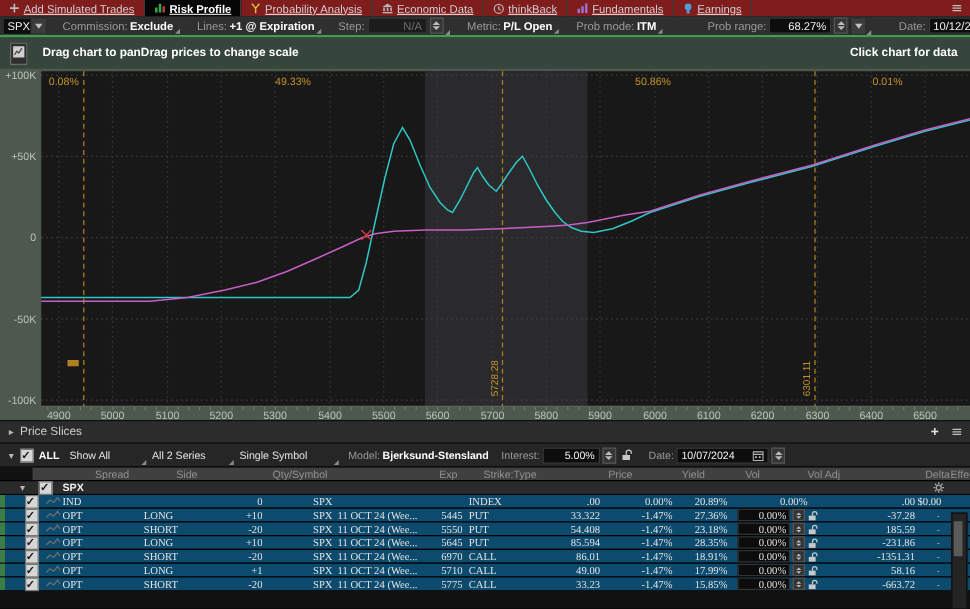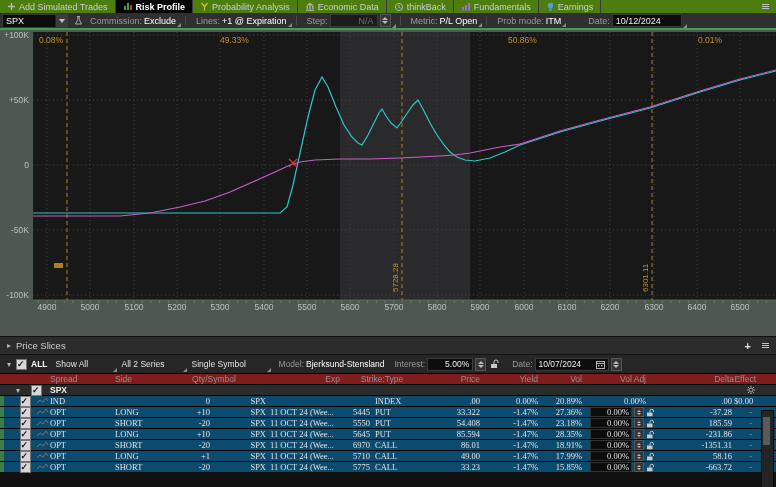--- a/index.html
+++ b/index.html
@@ -1,29 +1,29 @@
 <!DOCTYPE html>
 <html><head>
 <meta charset="utf-8">
 <style>
   html,body{margin:0;padding:0;background:#000;}
   .app{position:relative;width:776px;height:487px;overflow:hidden;background:#111;
        font-family:"Liberation Sans",sans-serif;color:#ddd;-webkit-font-smoothing:none;}
   svg{display:block;}
 
   
-  .tabs{display:flex;align-items:center;height:13px;background:#4d7c0f;font-size:9px;color:#cfcfcf;}
+  .tabs{display:flex;align-items:center;height:13px;background:#7f1d1d;font-size:9px;color:#cfcfcf;text-decoration:underline;}
   .tab{display:flex;align-items:center;gap:3px;padding:0 7px;height:13px;border-right:1px solid #3a3a3a;cursor:default;white-space:nowrap;}
   .tab.active{background:#060606;color:#fff;font-weight:bold;}
   .menu-btn{margin-left:auto;margin-right:6px;display:flex;align-items:center;}
 
   
   .bar2{display:flex;align-items:center;height:15px;background:#2f2f2f;font-size:9px;white-space:nowrap;}
   .lbl{color:#9a9a9a;margin:0 2px 0 7px;}
-  .val{color:#fff;font-weight:normal;}
+  .val{color:#fff;font-weight:bold;}
   .sep{width:1px;height:9px;background:#4a4a4a;margin:0 3px;}
   .grp{position:relative;display:flex;align-items:center;padding-right:6px;}
   .fold::after{content:"";position:absolute;right:1px;bottom:-1px;border-left:4px solid transparent;border-bottom:4px solid #8a8a8a;}
   .inp{display:inline-flex;align-items:center;background:#0d0d0d;border:1px solid #3a3a3a;height:11px;padding:0 3px;color:#eee;}
   .inp.dis{color:#6e6e6e;background:#1c1c1c;}
   .combo{display:flex;align-items:center;margin-left:2px;width:64px;height:12px;background:#0d0d0d;border:1px solid #3a3a3a;}
   .combo .txt{flex:1;padding-left:3px;color:#f2f2f2;}
   .ddb{width:11px;height:12px;background:#3c3c3c;border-left:1px solid #222;display:flex;align-items:center;justify-content:center;}
   .tri-d{border-left:3px solid transparent;border-right:3px solid transparent;border-top:4px solid #c2c2c2;}
   .st{display:inline-flex;flex-direction:column;align-items:center;justify-content:center;gap:1px;width:9px;height:11px;background:#353535;border:1px solid #555;margin-left:2px;}
@@ -54,21 +54,21 @@
 
   
   .filter{display:flex;align-items:center;height:18px;background:#262626;font-size:8.5px;border-top:1px solid #111;white-space:nowrap;}
   .cb{position:relative;display:inline-block;width:9px;height:9px;background:#d6d6d6;border:1px solid #777;}
   .cb::after{content:"✓";position:absolute;left:0px;top:-1px;font-size:9px;color:#151515;font-weight:bold;}
   .dropbox{position:relative;display:flex;align-items:center;height:14px;padding:0 4px;color:#e2e2e2;}
   .allb{font-weight:bold;color:#fff;margin:0 4px;}
 
   
   .grid{display:grid;grid-template-columns:4px 10px 22px 14px 65px 47px 48px 56px 74px 30px 54px 56px 58px 44px 76px 76px 24px 18px;align-items:center;}
-  .thead{height:10px;background:#7f1d1d;font-size:8.5px;color:#909090;border-top:1px solid #000;}
+  .thead{height:10px;background:#404040;font-size:8.5px;color:#909090;border-top:1px solid #000;margin-left:26px;}
   .thead .c{line-height:10px;}
   .group{position:relative;display:flex;align-items:center;height:10px;background:#2b2b2b;font-size:8.5px;border-top:1px solid #000;}
   .trow{height:10px;background:#0c4a6e;border-top:1px solid #000;font-size:8.5px;color:#e2e2e2;font-family:Liberation Serif, serif;}
   .c{overflow:hidden;white-space:nowrap;line-height:10px;}
   .r{text-align:right;}
   .ctr{text-align:center;}
   .ac{background:#3c7d45;height:10px;}
   .cell-cb{display:flex;justify-content:center;}
   .vcluster{display:flex;align-items:center;justify-content:flex-end;gap:2px;padding-right:2px;}
   .vbox{display:inline-block;width:38px;background:#0c0c0c;border:1px solid #333;height:8px;line-height:8px;text-align:right;padding-right:2px;}
@@ -177,33 +177,53 @@
       <span class="sep"></span>
     <span class="grp fold">
       <span class="lbl">Metric:</span>
       <span class="val">P/L Open</span>
     </span>
       <span class="sep"></span>
     <span class="grp fold">
       <span class="lbl">Prob mode:</span>
       <span class="val">ITM</span>
     </span>
+    <span class="grp fold" style="margin-left:28px">
+      <span class="lbl">Prob range:</span>
+      <span class="inp" style="width:42px;justify-content:flex-end">68.27%</span>
+      <span class="st">
+          <i class="u"></i>
+          <i class="d"></i>
+        </span>
+      <span class="ddb" style="margin-left:2px">
+          <span class="tri-d"></span>
+        </span>
+    </span>
     <span class="grp fold" style="margin-left:14px">
       <span class="lbl">Date:</span>
       <span class="inp" style="width:62px">
         <span style="flex:1">10/12/2024</span>
 
       </span>
 
     </span>
 
   </div>
   <div class="accent"></div>
 
   <div class="chartw">
+    <div class="chartstrip">
+      <svg width="14" height="18">
+          <rect x="0.5" y="0.5" width="13" height="17" fill="#2e2e2e" stroke="#6a6a6a"></rect>
+          <rect x="2.5" y="3" width="9" height="9" fill="#cfcfcf"></rect>
+          <path d="M3.5 10l2-3 1.5 1.5 2.5-4" stroke="#444" fill="none"></path>
+        </svg>
+      <span class="hint">Drag chart to panDrag prices to change scale</span>
+      <span class="hint2">Click chart for data</span>
+    </div>
     <div class="chartbody">
       <svg id="chart-svg" width="776" height="281" viewBox="0 0 776 281">
           <rect x="33" y="2" width="743" height="268" fill="#181818"></rect>
           <rect x="340" y="2" width="130" height="268" fill="#2a2a2c"></rect>
           <line x1="33" x2="776" y1="5" y2="5" stroke="#474747" stroke-dasharray="1 3"></line>
           <text x="29" y="8" text-anchor="end" fill="#b9c3bb" font-size="8.5" font-family="Liberation Sans, sans-serif">+100K</text>
           <line x1="33" x2="776" y1="70" y2="70" stroke="#474747" stroke-dasharray="1 3"></line>
           <text x="29" y="73" text-anchor="end" fill="#b9c3bb" font-size="8.5" font-family="Liberation Sans, sans-serif">+50K</text>
           <line x1="33" x2="776" y1="135" y2="135" stroke="#474747" stroke-dasharray="1 3"></line>
           <text x="29" y="138" text-anchor="end" fill="#b9c3bb" font-size="8.5" font-family="Liberation Sans, sans-serif">0</text>

